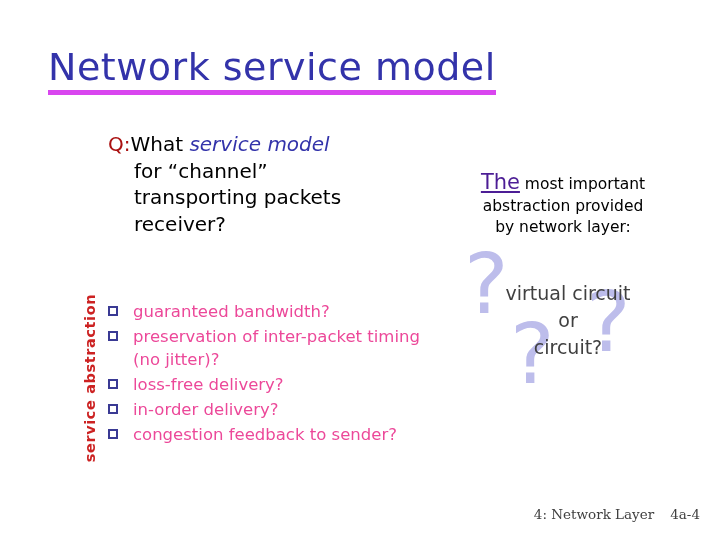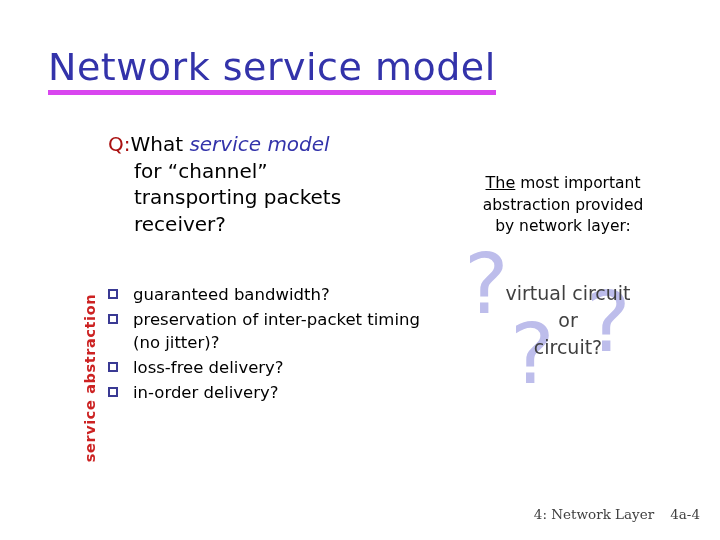--- a/index.html
+++ b/index.html
@@ -69,26 +69,26 @@
   }
   .q-first-line {
     margin-left: 0;
     white-space: nowrap;
   }
 
   
   #bullet-list {
     position: absolute;
     left: 108px;
-    top: 284px;
+    top: 301px;
     width: 330px;
     font-family: "DejaVu Sans", sans-serif;
     font-size: 16.5px;
     line-height: 22.5px;
-    color: #000000;
+    color: #ec4899;
   }
   .bullet-row {
     display: flex;
     align-items: flex-start;
     margin-bottom: 2.5px;
   }
   .bullet-marker {
     flex: 0 0 auto;
     width: 10px;
     height: 10px;
@@ -127,22 +127,22 @@
     width: 250px;
     text-align: center;
   }
   #abstraction-note {
     font-family: "DejaVu Sans", sans-serif;
     font-size: 15.5px;
     line-height: 21.5px;
     color: #000000;
   }
   #abstraction-note .the-word {
-    color: #000000;
-    font-size: 16px;
+    color: #4c1d95;
+    font-size: 21px;
     line-height: 21px;
     text-decoration: underline;
   }
 
   
   #qmark-panel {
     position: absolute;
     left: 448px;
     top: 250px;
     width: 240px;
@@ -213,20 +213,24 @@
       <span class="bullet-marker"></span>
       <span class="bullet-text">preservation of inter-packet timing (no jitter)?</span>
     </div>
     <div class="bullet-row">
       <span class="bullet-marker"></span>
       <span class="bullet-text">loss-free delivery?</span>
     </div>
     <div class="bullet-row">
       <span class="bullet-marker"></span>
       <span class="bullet-text">in-order delivery?</span>
+    </div>
+    <div class="bullet-row">
+      <span class="bullet-marker"></span>
+      <span class="bullet-text">congestion feedback to sender?</span>
     </div>
   </div>
 
   <div id="right-col">
     <div id="abstraction-note">
       <div><span class="the-word">The</span><span> most important</span></div>
       <div>abstraction provided</div>
       <div>by network layer:</div>
     </div>
   </div>

